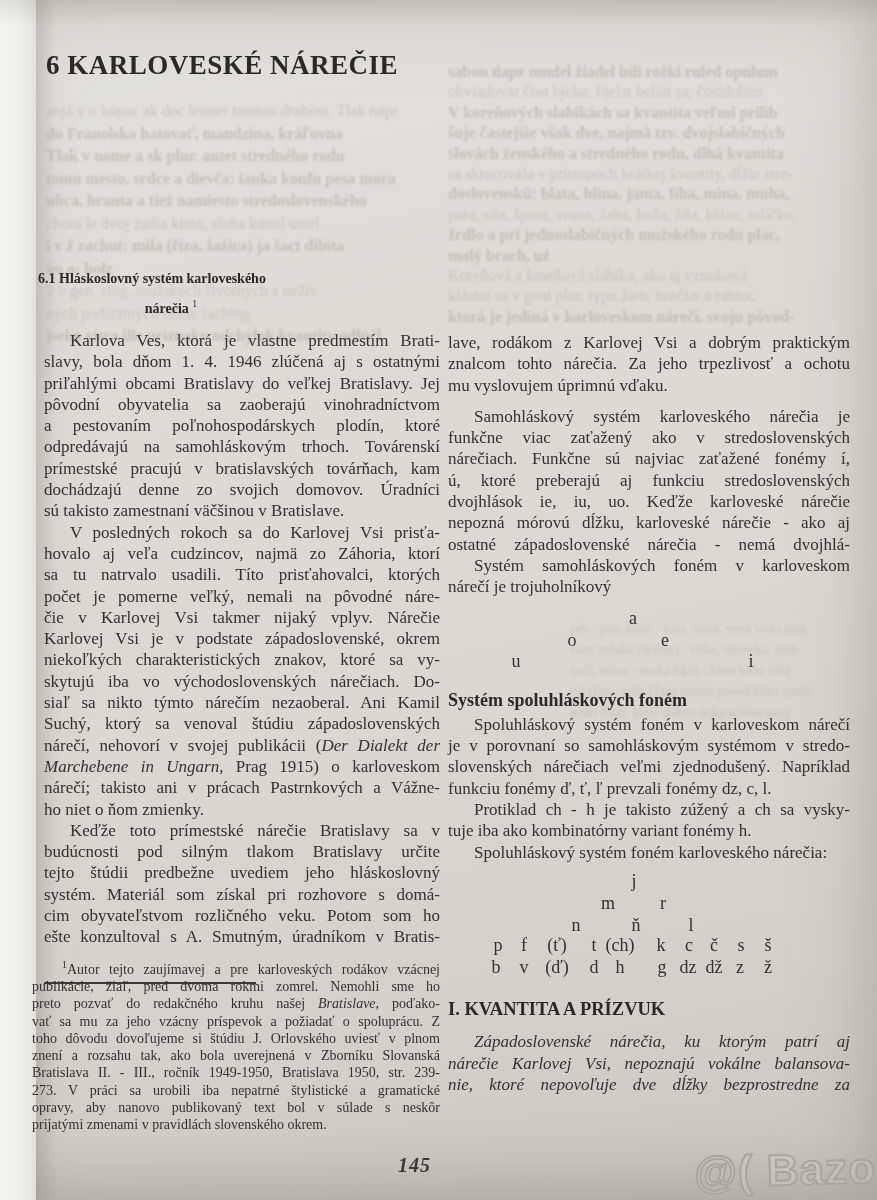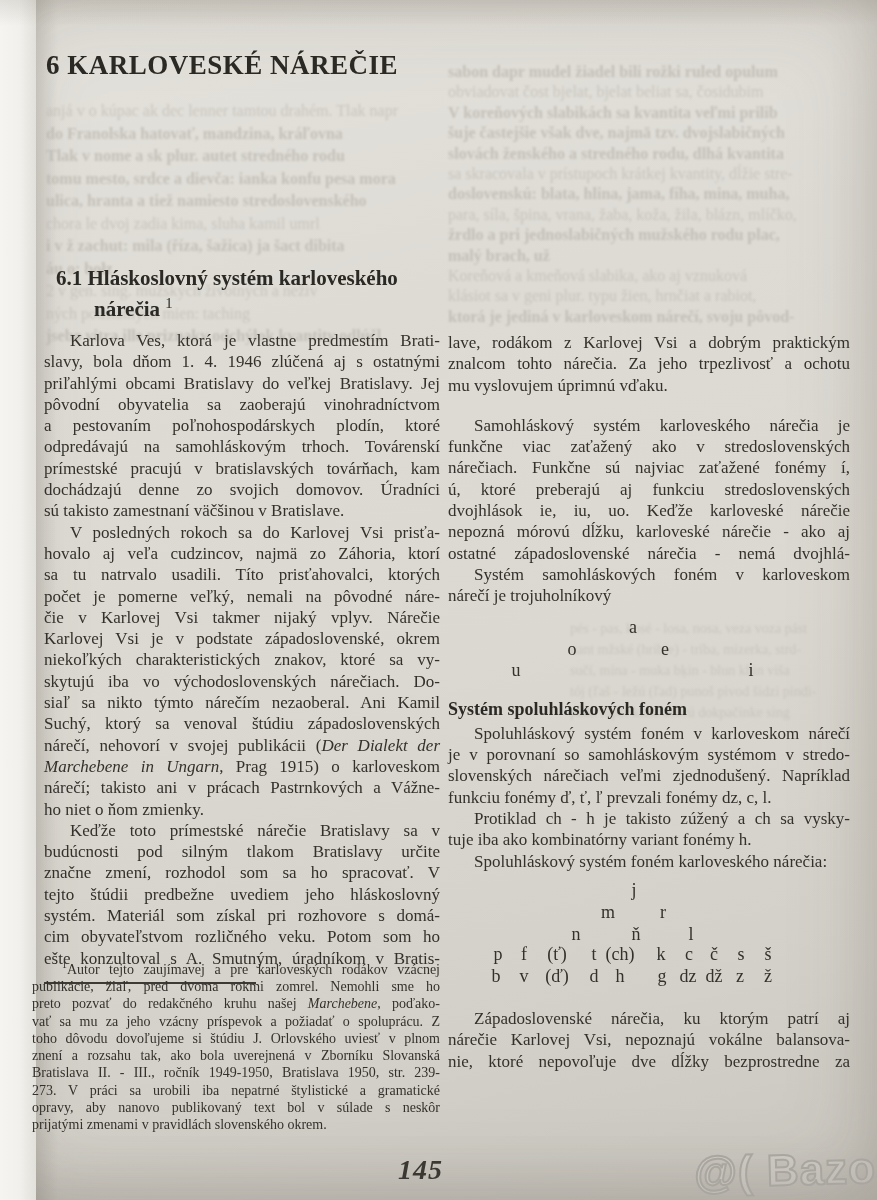--- a/index.html
+++ b/index.html
@@ -19,22 +19,22 @@
   
   .ghost{position:absolute;z-index:1;filter:blur(1.3px);opacity:.6;color:#b7b4ac;
     font-size:16px;pointer-events:none;}
   .ghost .gline{white-space:nowrap;overflow:hidden;}
   .ghost .gb{font-weight:bold;color:#b0ada4;}
 
   .content{position:absolute;z-index:2;left:0;top:0;width:717px;height:1200px;}
 
   .chapter-title{position:absolute;left:46px;top:50px;font-size:27px;font-weight:bold;
     letter-spacing:.5px;color:#2b2924;}
-  .section-heading{position:absolute;left:56px;top:266px;font-size:21px;font-weight:bold;
-    color:#2b2924;line-height:25px;}
+  .section-heading{position:absolute;left:38px;top:266px;font-size:14px;font-weight:bold;
+    color:#2b2924;line-height:25px;text-align:center;}
   .section-heading .sh2{padding-left:38px;}
   .section-heading sup{font-weight:normal;font-size:70%;}
 
   .col{position:absolute;font-size:17px;line-height:21.3px;color:#34312c;}
   #left-col{left:44px;top:330px;width:396px;}
   #right-col{left:448px;top:332px;width:402px;}
   .block{margin:0;}
   .block .line{text-align:justify;text-align-last:justify;}
   .block .line.last{text-align-last:left;}
   .block .line.indent{text-indent:26px;}
@@ -45,21 +45,21 @@
   .diagram{position:relative;}
   .diagram span{position:absolute;transform:translateX(-50%);font-size:18px;}
 
   #footnote-rule{position:absolute;left:44px;top:982px;width:212px;height:2px;background:#3c3a34;}
   #footnote{left:32px;top:956px;width:408px;font-size:14px;line-height:17.3px;}
   #footnote .line{text-align:justify;text-align-last:justify;}
   #footnote .line.last{text-align-last:left;}
   #footnote .line.indent{text-indent:30px;}
   #footnote sup{font-size:70%;}
 
-  .page-number{position:absolute;left:398px;top:1154px;font-size:28px;font-weight:bold;
+  .page-number{position:absolute;left:398px;top:1154px;font-size:20px;font-weight:bold;
     font-style:italic;color:#3b3833;letter-spacing:1px;}
 
   .watermark{position:absolute;left:694px;top:1144px;z-index:3;
     font-family:"Liberation Sans","DejaVu Sans",sans-serif;font-weight:bold;font-size:44px;
     letter-spacing:1px;color:rgba(224,221,215,.25);
     -webkit-text-stroke:2px #a9a6a0;text-stroke:2px #a9a6a0;
     transform:rotate(-1.5deg);white-space:nowrap;}
   i{font-style:italic;}
 </style>
 </head>
@@ -138,34 +138,33 @@
           <div class="line">siaľ sa nikto týmto nárečím nezaoberal. Ani Kamil</div>
           <div class="line">Suchý, ktorý sa venoval štúdiu západoslovenských</div>
           <div class="line">nárečí, nehovorí v svojej publikácii (<i>Der Dialekt der</i></div>
           <div class="line"><i>Marchebene in Ungarn</i>, Prag 1915) o karloveskom</div>
           <div class="line">nárečí; takisto ani v prácach Pastrnkových a Vážne-</div>
           <div class="line last">ho niet o ňom zmienky.</div>
         </div>
         <div class="block p">
           <div class="line indent">Keďže toto prímestské nárečie Bratislavy sa v</div>
           <div class="line">budúcnosti pod silným tlakom Bratislavy určite</div>
-          <div class="line">značne zmení, rozhodol som sa ho spracovať. V</div>
           <div class="line">tejto štúdii predbežne uvediem jeho hláskoslovný</div>
           <div class="line">systém. Materiál som získal pri rozhovore s domá-</div>
           <div class="line">cim obyvateľstvom rozličného veku. Potom som ho</div>
           <div class="line">ešte konzultoval s A. Smutným, úradníkom v Bratis-</div>
         </div>
       </div>
     <div id="right-col" class="col">
         <div class="block p">
           <div class="line">lave, rodákom z Karlovej Vsi a dobrým praktickým</div>
           <div class="line">znalcom tohto nárečia. Za jeho trpezlivosť a ochotu</div>
           <div class="line last">mu vyslovujem úprimnú vďaku.</div>
         </div>
-        <div class="block p" style="margin-top: 19px;">
+        <div class="block p" style="margin-top: 10px;">
           <div class="line indent">Samohláskový systém karloveského nárečia je</div>
           <div class="line">funkčne viac zaťažený ako v stredoslovenských</div>
           <div class="line">nárečiach. Funkčne sú najviac zaťažené fonémy í,</div>
           <div class="line">ú, ktoré preberajú aj funkciu stredoslovenských</div>
           <div class="line">dvojhlások ie, iu, uo. Keďže karloveské nárečie</div>
           <div class="line">nepozná mórovú dĺžku, karloveské nárečie - ako aj</div>
           <div class="line">ostatné západoslovenské nárečia - nemá dvojhlá-</div>
         </div>
         <div class="block p">
           <div class="line indent">Systém samohláskových foném v karloveskom</div>
@@ -215,33 +214,36 @@
           <span style="left: 76px; top: 86px;">v</span>
           <span style="left: 109px; top: 86px;">(ď)</span>
           <span style="left: 146px; top: 86px;">d</span>
           <span style="left: 172px; top: 86px;">h</span>
           <span style="left: 214px; top: 86px;">g</span>
           <span style="left: 240px; top: 86px;">dz</span>
           <span style="left: 266px; top: 86px;">dž</span>
           <span style="left: 292px; top: 86px;">z</span>
           <span style="left: 320px; top: 86px;">ž</span>
         </div>
-        <div class="block p" style="margin-top: 20px;">
+        <div class="block hcaps">
+          <div class="line last">I. KVANTITA A PRÍZVUK</div>
+        </div>
+        <div class="block p" style="margin-top: 11px; font-style: italic;">
           <div class="line indent">Západoslovenské nárečia, ku ktorým patrí aj</div>
           <div class="line">nárečie Karlovej Vsi, nepoznajú vokálne balansova-</div>
           <div class="line">nie, ktoré nepovoľuje dve dĺžky bezprostredne za</div>
         </div>
       </div>
 
     <div id="footnote-rule"></div>
     <div id="footnote" class="col">
         <div class="block p">
           <div class="line indent"><sup>1</sup>Autor tejto zaujímavej a pre karloveských rodákov vzácnej</div>
           <div class="line">publikácie, žiaľ, pred dvoma rokmi zomrel. Nemohli sme ho</div>
-          <div class="line">preto pozvať do redakčného kruhu našej <i>Marchebene</i>, poďako-</div>
+          <div class="line">preto pozvať do redakčného kruhu našej <i>Bratislave</i>, poďako-</div>
           <div class="line">vať sa mu za jeho vzácny príspevok a požiadať o spoluprácu. Z</div>
           <div class="line">toho dôvodu dovoľujeme si štúdiu J. Orlovského uviesť v plnom</div>
           <div class="line">znení a rozsahu tak, ako bola uverejnená v Zborníku Slovanská</div>
           <div class="line">Bratislava II. - III., ročník 1949-1950, Bratislava 1950, str. 239-</div>
           <div class="line">273. V práci sa urobili iba nepatrné štylistické a gramatické</div>
           <div class="line">opravy, aby nanovo publikovaný text bol v súlade s neskôr</div>
           <div class="line last">prijatými zmenami v pravidlách slovenského okrem.</div>
         </div>
       </div>
 

